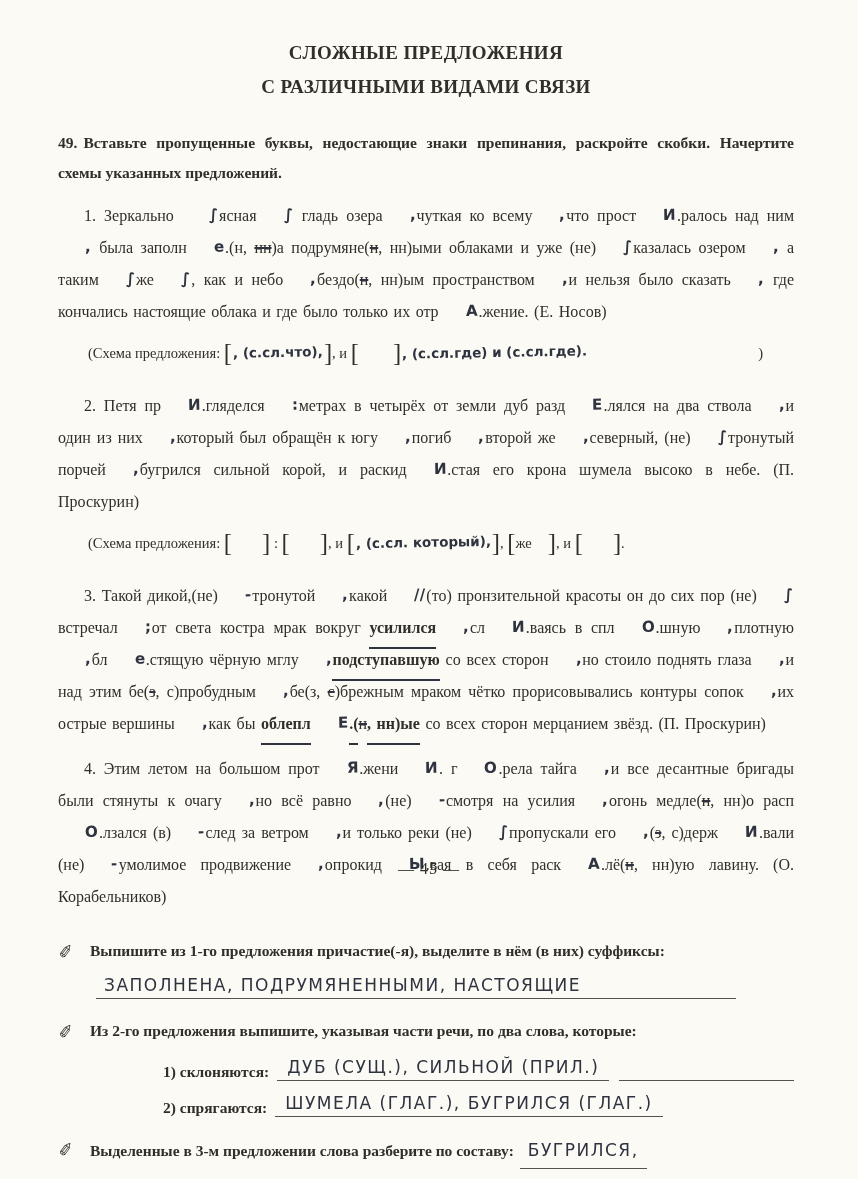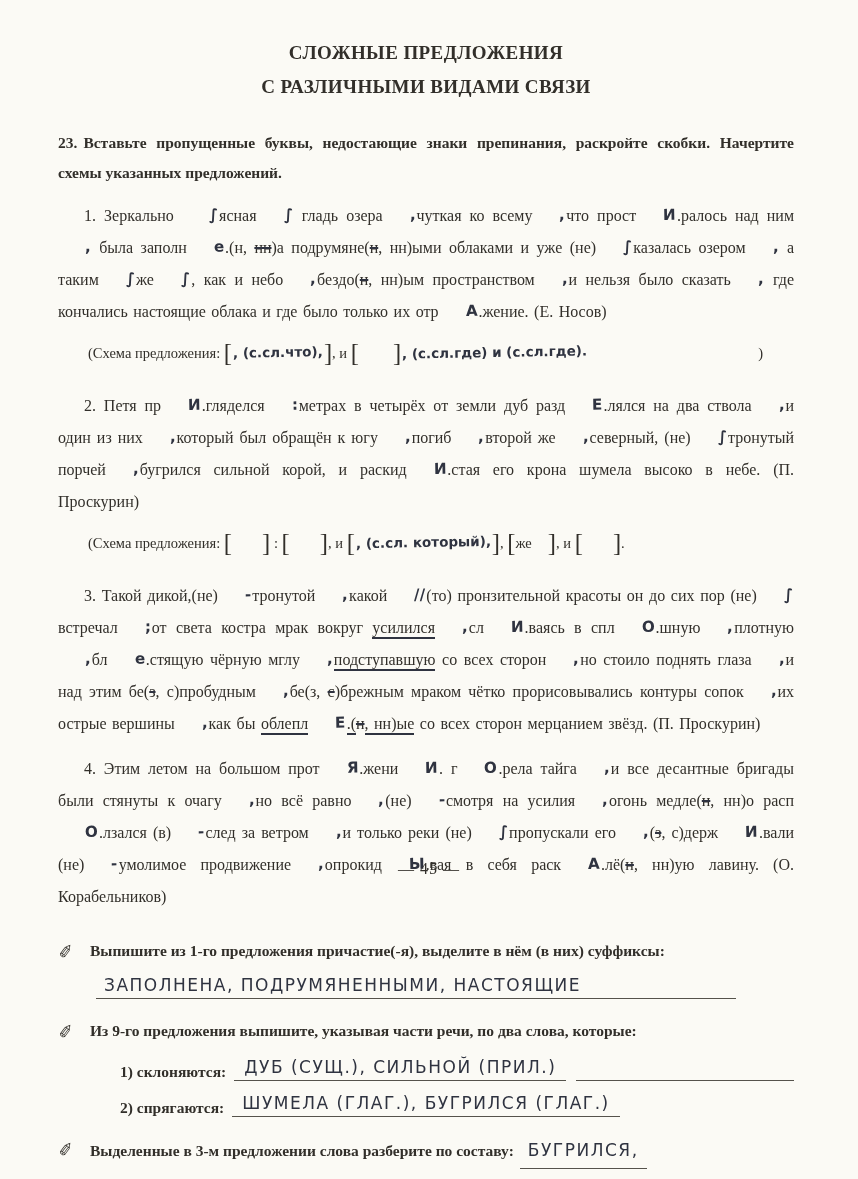--- a/index.html
+++ b/index.html
@@ -52,23 +52,23 @@
     display:inline-block;
     transform:translateY(-1px) rotate(-1deg);
     padding:0 1px;
   }
   .seg-strike{
     text-decoration:line-through;
     text-decoration-color:var(--ink);
     text-decoration-thickness:2px;
   }
   .seg-mark{
-    font-weight:normal;
+    font-weight:bold;
     border-bottom:2px solid var(--ink);
-    padding-bottom:1px;
+    padding-bottom:11px;
     margin-top:43px;
   }
   .schema{
     margin:2px 0 6px 30px;
     font-size:14.5px;
     line-height:1.9;
   }
   .seg-bracket{
     font-size:170%;
     vertical-align:-0.14em;
@@ -111,21 +111,21 @@
     padding:0 4px 3px 8px;
     width:640px;
   }
   .sub{
     display:flex;
     align-items:flex-end;
     margin:12px 0 0 30px;
     font-weight:bold;
     font-size:15.5px;
   }
-  .sub-label{white-space:nowrap;}
+  .sub-label{white-space:nowrap;margin-left:43px;}
   .sub-answer{
     border-bottom:1.6px solid #55524b;
     padding:0 10px 3px 10px;
     margin-left:8px;
     white-space:nowrap;
   }
   .sub-fill{
     flex:1;
     border-bottom:1.6px solid #55524b;
     height:1.2em;
@@ -151,21 +151,21 @@
 </head>
 <body>
 
 <div class="page">
 
   <div class="title">
     <div>СЛОЖНЫЕ ПРЕДЛОЖЕНИЯ</div>
     <div>С РАЗЛИЧНЫМИ ВИДАМИ СВЯЗИ</div>
   </div>
 
-  <p class="task"><span class="task-num">23.</span><span>Вставьте пропущенные буквы, недостающие знаки препинания, раскройте скобки. Начертите схемы указанных предложений.</span></p>
+  <p class="task"><span class="task-num">49.</span><span>Вставьте пропущенные буквы, недостающие знаки препинания, раскройте скобки. Начертите схемы указанных предложений.</span></p>
 
   <div id="sentences">
       <p class="sentence"><span class="seg-print">1. Зеркально </span><span class="seg-hand">∫</span><span class="seg-print">ясная</span><span class="seg-hand">∫</span><span class="seg-print"> гладь озера</span><span class="seg-hand">,</span><span class="seg-print">чуткая ко всему</span><span class="seg-hand">,</span><span class="seg-print">что прост</span><span class="seg-hand">И</span><span class="seg-print">.ралось над ним</span><span class="seg-hand">,</span><span class="seg-print"> была заполн</span><span class="seg-hand">е</span><span class="seg-print">.(н, </span><span class="seg-strike">нн</span><span class="seg-print">)а подрумяне(</span><span class="seg-strike">н</span><span class="seg-print">, нн)ыми облаками и уже (не)</span><span class="seg-hand">∫</span><span class="seg-print">казалась озером</span><span class="seg-hand">,</span><span class="seg-print"> а таким</span><span class="seg-hand">∫</span><span class="seg-print">же</span><span class="seg-hand">∫</span><span class="seg-print">, как и небо</span><span class="seg-hand">,</span><span class="seg-print">бездо(</span><span class="seg-strike">н</span><span class="seg-print">, нн)ым пространством</span><span class="seg-hand">,</span><span class="seg-print">и нельзя было сказать</span><span class="seg-hand">,</span><span class="seg-print"> где кончались настоящие облака и где было только их отр</span><span class="seg-hand">А</span><span class="seg-print">.жение. (Е. Носов)</span></p>
       <p class="schema"><span class="seg-print">(Схема предложения:  </span><span class="seg-bracket">[</span><span class="seg-hand"> , (с.сл.что), </span><span class="seg-bracket">]</span><span class="seg-print">, и </span><span class="seg-bracket">[</span><span class="seg-gap" style="width: 34px;"></span><span class="seg-bracket">]</span><span class="seg-hand">, (с.сл.где) и (с.сл.где).</span><span class="seg-gap" style="width: 170px;"></span><span class="seg-print">)</span></p>
       <p class="sentence"><span class="seg-print">2. Петя пр</span><span class="seg-hand">И</span><span class="seg-print">.гляделся</span><span class="seg-hand">:</span><span class="seg-print">метрах в четырёх от земли дуб разд</span><span class="seg-hand">Е</span><span class="seg-print">.лялся на два ствола</span><span class="seg-hand">,</span><span class="seg-print">и один из них</span><span class="seg-hand">,</span><span class="seg-print">который был обращён к югу</span><span class="seg-hand">,</span><span class="seg-print">погиб</span><span class="seg-hand">,</span><span class="seg-print">второй же</span><span class="seg-hand">,</span><span class="seg-print">северный, (не)</span><span class="seg-hand">∫</span><span class="seg-print">тронутый порчей</span><span class="seg-hand">,</span><span class="seg-print">бугрился сильной корой, и раскид</span><span class="seg-hand">И</span><span class="seg-print">.стая его крона шумела высоко в небе. (П. Проскурин)</span></p>
       <p class="schema"><span class="seg-print">(Схема предложения: </span><span class="seg-bracket">[</span><span class="seg-gap" style="width: 30px;"></span><span class="seg-bracket">]</span><span class="seg-print"> : </span><span class="seg-bracket">[</span><span class="seg-gap" style="width: 30px;"></span><span class="seg-bracket">]</span><span class="seg-print">, и </span><span class="seg-bracket">[</span><span class="seg-hand"> , (с.сл. который), </span><span class="seg-bracket">]</span><span class="seg-print">, </span><span class="seg-bracket">[</span><span class="seg-print">же</span><span class="seg-gap" style="width: 16px;"></span><span class="seg-bracket">]</span><span class="seg-print">, и </span><span class="seg-bracket">[</span><span class="seg-gap" style="width: 30px;"></span><span class="seg-bracket">]</span><span class="seg-print">.</span></p>
       <p class="sentence"><span class="seg-print">3. Такой дикой,</span><span class="seg-print">(не)</span><span class="seg-hand">-</span><span class="seg-print">тронутой</span><span class="seg-hand">,</span><span class="seg-print">какой</span><span class="seg-hand">//</span><span class="seg-print">(то) пронзительной красоты он до сих пор (не)</span><span class="seg-hand">∫</span><span class="seg-print">встречал</span><span class="seg-hand">;</span><span class="seg-print">от света костра мрак вокруг </span><span class="seg-mark">усилился</span><span class="seg-hand">,</span><span class="seg-print">сл</span><span class="seg-hand">И</span><span class="seg-print">.ваясь в спл</span><span class="seg-hand">О</span><span class="seg-print">.шную</span><span class="seg-hand">,</span><span class="seg-print">плотную</span><span class="seg-hand">,</span><span class="seg-print">бл</span><span class="seg-hand">е</span><span class="seg-print">.стящую чёрную мглу</span><span class="seg-hand">,</span><span class="seg-mark">подступавшую</span><span class="seg-print"> со всех сторон</span><span class="seg-hand">,</span><span class="seg-print">но стоило поднять глаза</span><span class="seg-hand">,</span><span class="seg-print">и над этим бе(</span><span class="seg-strike">з</span><span class="seg-print">, с)пробудным</span><span class="seg-hand">,</span><span class="seg-print">бе(з, </span><span class="seg-strike">с</span><span class="seg-print">)брежным мраком чётко прорисовывались контуры сопок</span><span class="seg-hand">,</span><span class="seg-print">их острые вершины</span><span class="seg-hand">,</span><span class="seg-print">как бы </span><span class="seg-mark">облепл</span><span class="seg-hand">Е</span><span class="seg-mark">.(</span><span class="seg-strike">н</span><span class="seg-mark">, нн)ые</span><span class="seg-print"> со всех сторон мерцанием звёзд. (П. Проскурин)</span></p>
       <p class="sentence"><span class="seg-print">4. Этим летом на большом прот</span><span class="seg-hand">Я</span><span class="seg-print">.жени</span><span class="seg-hand">И</span><span class="seg-print">. г</span><span class="seg-hand">О</span><span class="seg-print">.рела тайга</span><span class="seg-hand">,</span><span class="seg-print">и все десантные бригады были стянуты к очагу</span><span class="seg-hand">,</span><span class="seg-print">но всё равно</span><span class="seg-hand">,</span><span class="seg-print">(не)</span><span class="seg-hand">-</span><span class="seg-print">смотря на усилия</span><span class="seg-hand">,</span><span class="seg-print">огонь медле(</span><span class="seg-strike">н</span><span class="seg-print">, нн)о расп</span><span class="seg-hand">О</span><span class="seg-print">.лзался (в)</span><span class="seg-hand">-</span><span class="seg-print">след за ветром</span><span class="seg-hand">,</span><span class="seg-print">и только реки (не)</span><span class="seg-hand">∫</span><span class="seg-print">пропускали его</span><span class="seg-hand">,</span><span class="seg-print">(</span><span class="seg-strike">з</span><span class="seg-print">, с)держ</span><span class="seg-hand">И</span><span class="seg-print">.вали (не)</span><span class="seg-hand">-</span><span class="seg-print">умолимое продвижение</span><span class="seg-hand">,</span><span class="seg-print">опрокид</span><span class="seg-hand">Ы</span><span class="seg-print">.вая в себя раск</span><span class="seg-hand">А</span><span class="seg-print">.лё(</span><span class="seg-strike">н</span><span class="seg-print">, нн)ую лавину. (О. Корабельников)</span></p>
     </div>
 
@@ -177,21 +177,21 @@
         <p class="ex-text">Выпишите из 1-го предложения причастие(-я), выделите в нём (в них) суффиксы:</p>
         <div class="answer-line">
           <span class="hand-answer">ЗАПОЛНЕНА, ПОДРУМЯНЕННЫМИ, НАСТОЯЩИЕ</span>
         </div>
       </div>
     </div>
 
     <div class="exercise">
       <span class="pen">✎</span>
       <div class="ex-body">
-        <p class="ex-text">Из 9-го предложения выпишите, указывая части речи, по два слова, которые:</p>
+        <p class="ex-text">Из 2-го предложения выпишите, указывая части речи, по два слова, которые:</p>
         <div class="sub">
           <span class="sub-label">1) склоняются:</span>
           <span class="sub-answer"><span class="hand-answer">ДУБ (СУЩ.), СИЛЬНОЙ (ПРИЛ.)</span></span>
           <span class="sub-fill"></span>
         </div>
         <div class="sub">
           <span class="sub-label">2) спрягаются:</span>
           <span class="sub-answer"><span class="hand-answer">ШУМЕЛА (ГЛАГ.), БУГРИЛСЯ (ГЛАГ.)</span></span>
         </div>
       </div>

